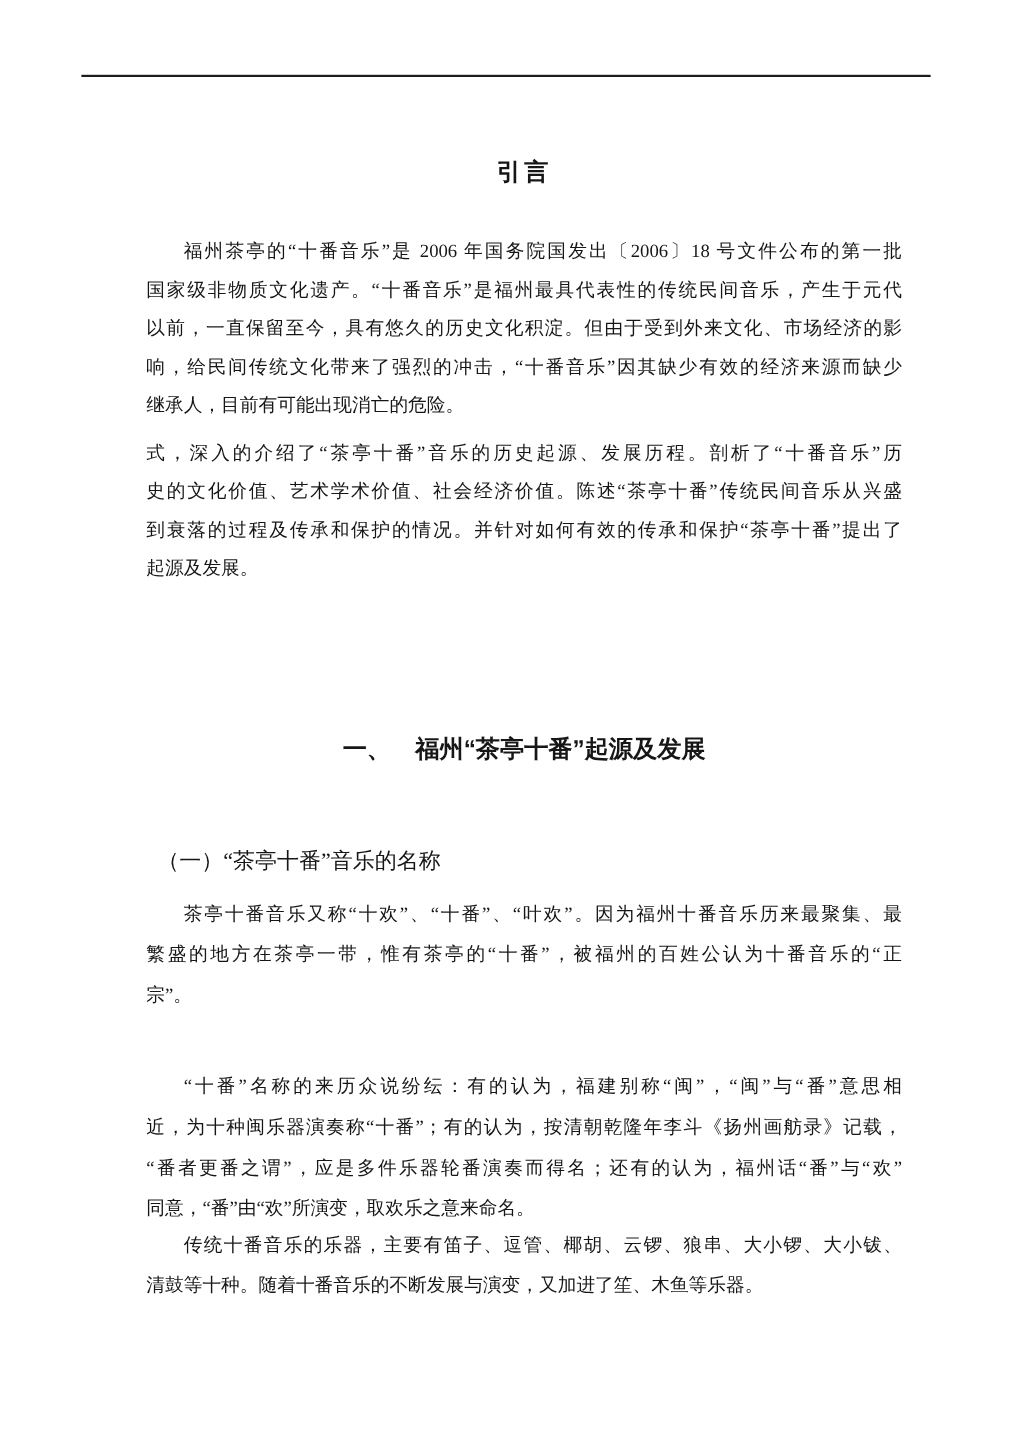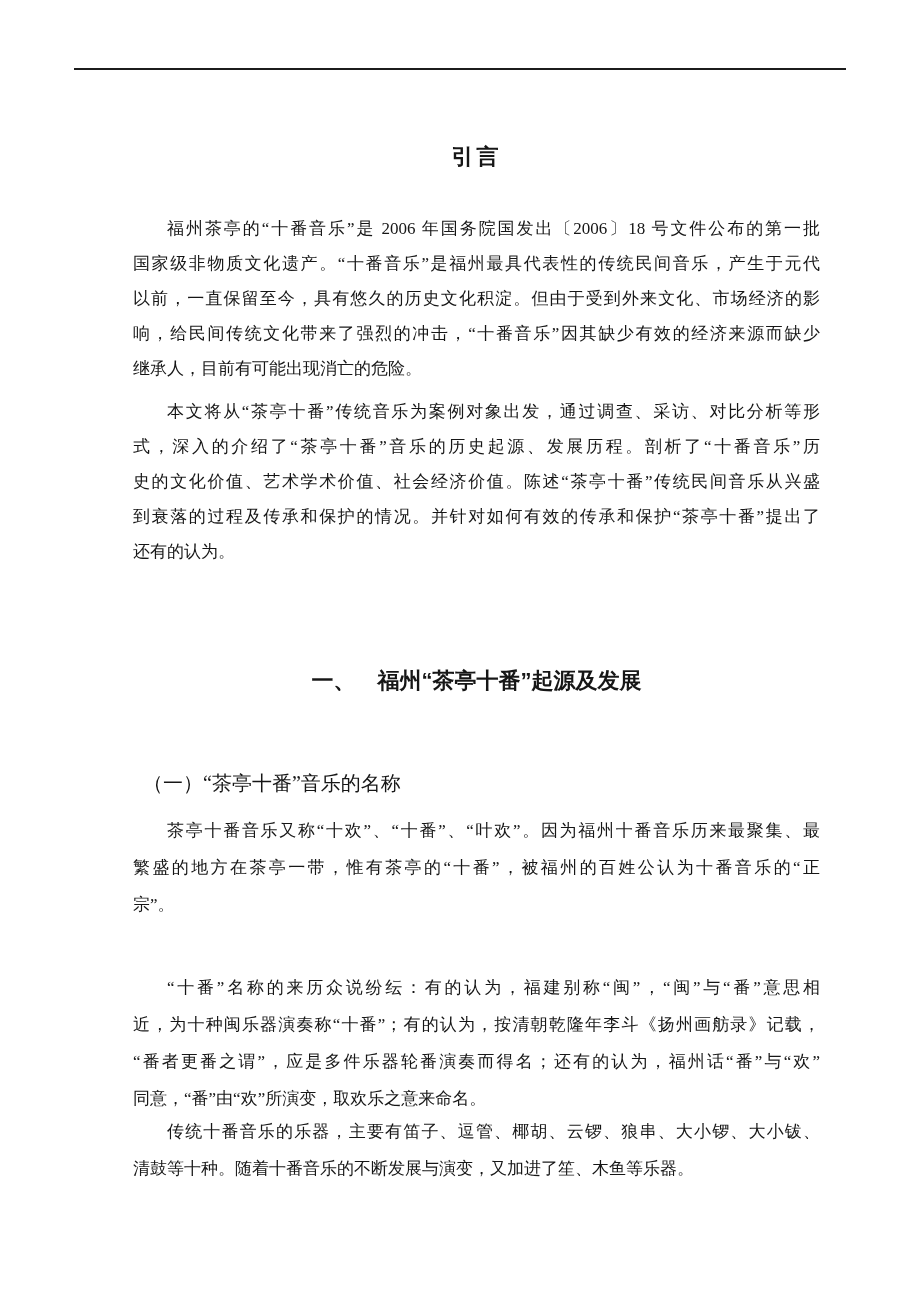--- a/index.html
+++ b/index.html
@@ -100,25 +100,24 @@
 
   <div class="para p1">
     <span class="line indent">福州茶亭的“十番音乐”是 2006 年国务院国发出〔2006〕18 号文件公布的第一批</span>
     <span class="line">国家级非物质文化遗产。“十番音乐”是福州最具代表性的传统民间音乐，产生于元代</span>
     <span class="line">以前，一直保留至今，具有悠久的历史文化积淀。但由于受到外来文化、市场经济的影</span>
     <span class="line">响，给民间传统文化带来了强烈的冲击，“十番音乐”因其缺少有效的经济来源而缺少</span>
     <span class="line last">继承人，目前有可能出现消亡的危险。</span>
   </div>
 
   <div class="para p2">
-    <span class="line indent">本文将从“茶亭十番”传统音乐为案例对象出发，通过调查、采访、对比分析等形</span>
     <span class="line">式，深入的介绍了“茶亭十番”音乐的历史起源、发展历程。剖析了“十番音乐”历</span>
     <span class="line">史的文化价值、艺术学术价值、社会经济价值。陈述“茶亭十番”传统民间音乐从兴盛</span>
     <span class="line">到衰落的过程及传承和保护的情况。并针对如何有效的传承和保护“茶亭十番”提出了</span>
-    <span class="line last">还有的认为。</span>
+    <span class="line last">起源及发展。</span>
   </div>
 
   <div class="section-heading">一、　福州“茶亭十番”起源及发展</div>
 
   <div class="sub-heading">（一）“茶亭十番”音乐的名称</div>
 
   <div class="para loose p3">
     <span class="line indent">茶亭十番音乐又称“十欢”、“十番”、“叶欢”。因为福州十番音乐历来最聚集、最</span>
     <span class="line">繁盛的地方在茶亭一带，惟有茶亭的“十番”，被福州的百姓公认为十番音乐的“正</span>
     <span class="line last">宗”。</span>

